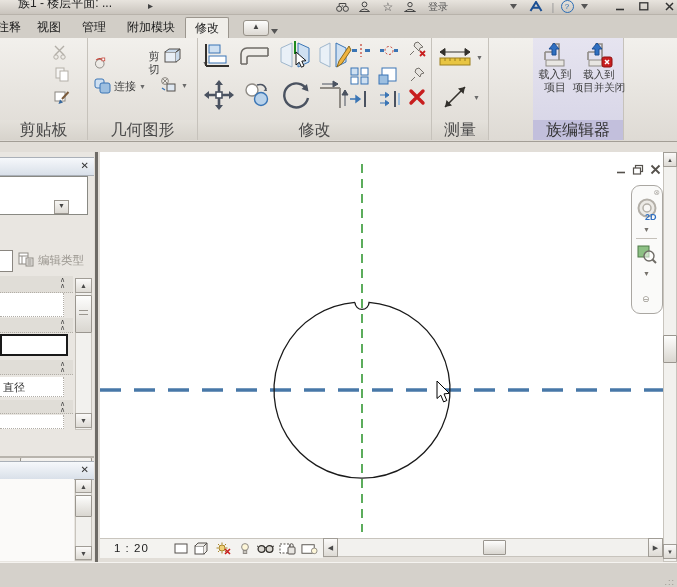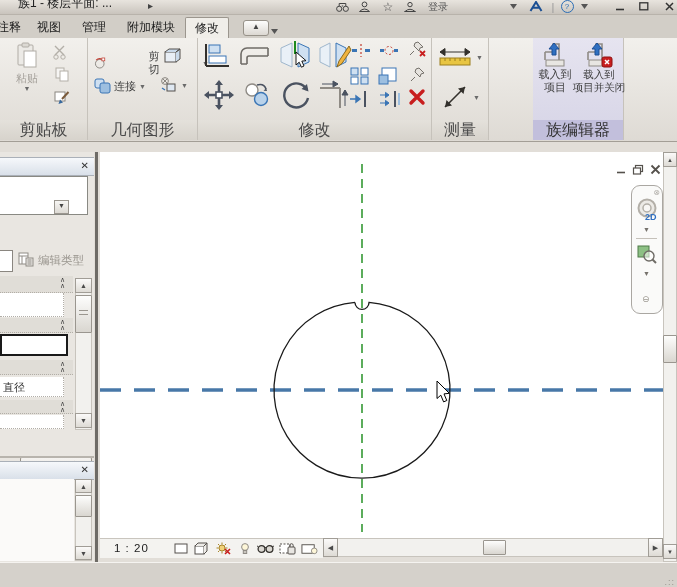--- a/index.html
+++ b/index.html
@@ -128,29 +128,20 @@
     <span class="tab active" style="left:185px;">修改</span>
     <span class="collapse-btn" style="left:243px;">▲</span>
     <span style="position:absolute;left:271px;top:9px;"><svg width="7" height="5" viewBox="0 0 7 5">
           <path d="M0 0 h7 L3.5 5 Z" fill="#555"></path>
         </svg></span>
   </div>
 
   <div class="ribbon">
 
     <div class="panel" style="left:0;width:87px;">
-      <div class="rbtn gray" style="left:10px;top:4px;width:34px;">
-        <svg width="24" height="30" viewBox="0 0 24 30">
-            <rect x="3" y="3" width="15" height="20" rx="1" fill="#eceae6" stroke="#b0aca5"></rect>
-            <rect x="7" y="1" width="7" height="4" rx="1" fill="#dcd9d3" stroke="#b0aca5"></rect>
-            <rect x="9" y="9" width="12" height="16" fill="#fff" stroke="#b0aca5"></rect>
-          </svg>
-        <span class="rlbl">粘贴</span>
-        <span class="ddarrow">▼</span>
-      </div>
       <span class="abs" style="left:52px;top:6px;"><svg width="18" height="16" viewBox="0 0 18 16">
             <path d="M3 2 L12 11 M12 2 L3 11" stroke="#b3afa8" stroke-width="1.4" fill="none"></path>
             <circle cx="4" cy="13" r="2.2" fill="none" stroke="#b3afa8"></circle>
             <circle cx="11" cy="13" r="2.2" fill="none" stroke="#b3afa8"></circle>
           </svg></span>
       <span class="abs" style="left:54px;top:28px;"><svg width="16" height="16" viewBox="0 0 16 16">
             <rect x="2" y="2" width="8" height="10" fill="#f6f5f3" stroke="#b3afa8"></rect>
             <rect x="6" y="5" width="8" height="10" fill="#fff" stroke="#b3afa8"></rect>
           </svg></span>
       <span class="abs" style="left:54px;top:52px;"><svg width="17" height="17" viewBox="0 0 17 17">

